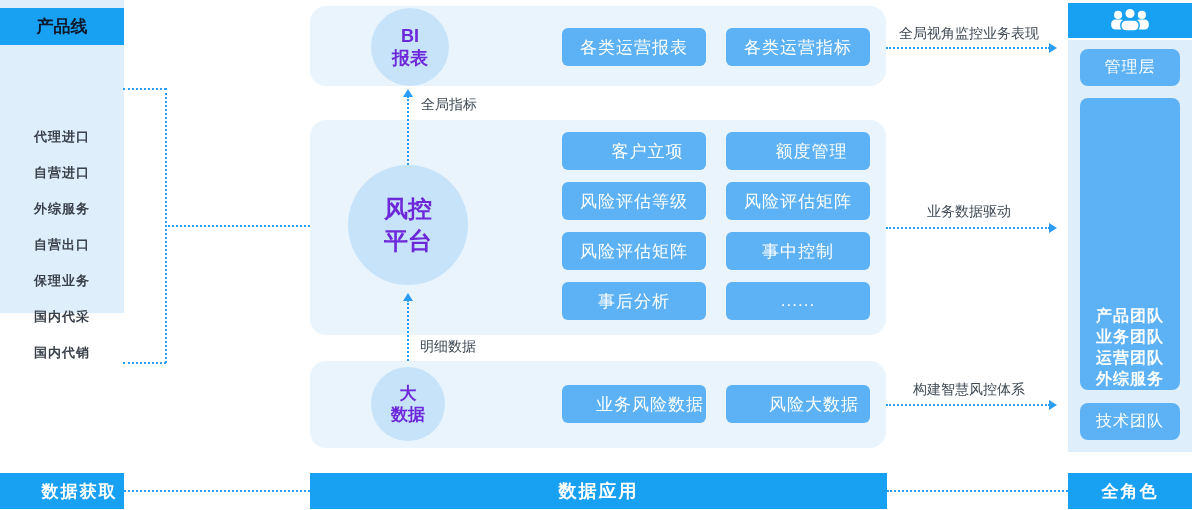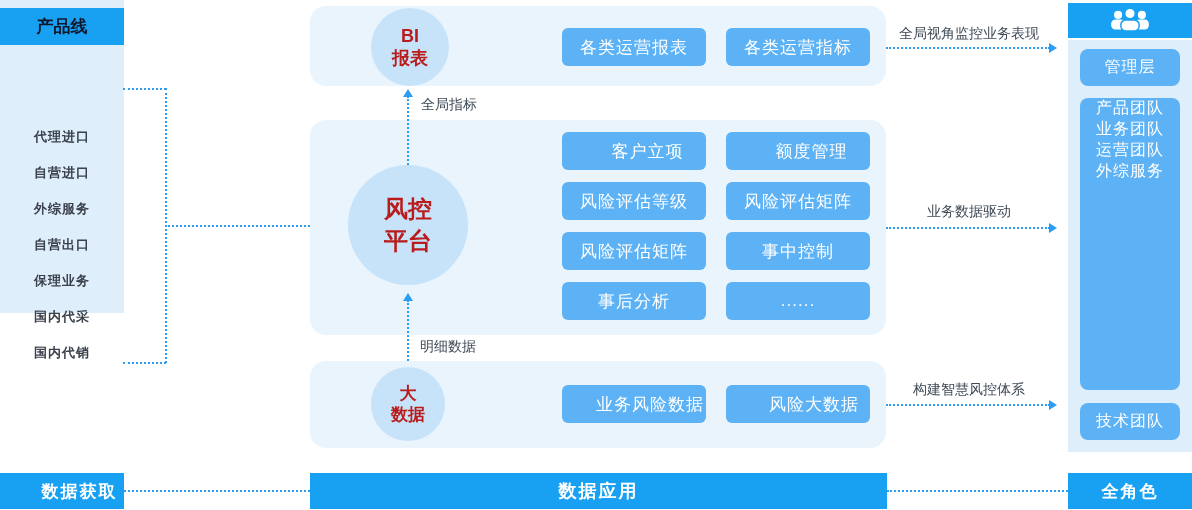--- a/index.html
+++ b/index.html
@@ -13,21 +13,21 @@
                  color:#0f172a; font-size:17px; font-weight:bold; display:flex; align-items:center; justify-content:center;margin-top:8px; }
   .left-item   { position:absolute; left:0; width:124px; height:22px; color:#3a414b; font-size:13px;
                  display:flex; align-items:center; justify-content:center; letter-spacing:1px;font-weight:bold; }
 
   
   .panel { position:absolute; left:310px; width:576px; background:#e9f4fd; border-radius:16px; }
   .panel-bi   { top:6px;   height:80px; }
   .panel-risk { top:120px; height:215px; }
   .panel-data { top:361px; height:87px; }
 
-  .circle { position:absolute; border-radius:50%; background:#c7e3fa; color:#b91c1c; font-weight:bold;
+  .circle { position:absolute; border-radius:50%; background:#c7e3fa; color:#6d28d9; font-weight:bold;
             display:flex; flex-direction:column; align-items:center; justify-content:center; text-align:center; }
   .circle-bi   { left:371px; top:8px;   width:78px;  height:78px;  font-size:18px; line-height:22px; }
   .circle-risk { left:348px; top:165px; width:120px; height:120px; font-size:24px; line-height:32px; }
   .circle-data { left:371px; top:367px; width:74px;  height:74px;  font-size:17px; line-height:21px; }
 
   .pill { position:absolute; width:144px; height:38px; background:#5db2f5; border-radius:6px;
           color:#fff; font-size:17px; display:flex; align-items:center; justify-content:center; letter-spacing:1px;margin-left:31px; }
   .col1 { left:531px; } .col2 { left:695px; }
   .rowT { top:28px; }  .row1 { top:132px;padding-left:27px; } .row2 { top:182px; } .row3 { top:232px; } .row4 { top:282px; }
   .rowB { top:385px;padding-left:32px; }
@@ -43,21 +43,21 @@
 
   
   .right-header { position:absolute; left:1068px; top:3px; width:124px; height:35px; background:#18a0f2;
                   display:flex; align-items:center; justify-content:center; }
   .right-panel  { position:absolute; left:1068px; top:40px; width:124px; height:412px; background:#dfeefb; }
   .r-btn  { position:absolute; left:1080px; width:100px; height:37px; background:#5db2f5; border-radius:8px;
             color:#fff; font-size:16px; display:flex; align-items:center; justify-content:center; letter-spacing:1px; }
   .r-mgmt { top:49px; }
   .r-tech { top:403px; }
   .r-big  { position:absolute; left:1080px; top:98px; width:100px; height:292px; background:#5db2f5; border-radius:8px;
-            display:flex; flex-direction:column; align-items:center; justify-content:flex-start; }
+            display:flex; flex-direction:column; align-items:center; justify-content:flex-end;font-weight:bold; }
   .r-team { color:#fff; font-size:16px; letter-spacing:1px; }
 
   
   .bar { position:absolute; top:473px; height:36px; background:#18a0f2; color:#fff; font-weight:bold;
          display:flex; align-items:center; justify-content:center; letter-spacing:2px; }
   .bar-left  { left:0;     width:124px; font-size:17px;padding-left:35px; }
   .bar-mid   { left:310px; width:577px; font-size:18px; }
   .bar-right { left:1068px;width:124px; font-size:17px; }
 </style>
 </head>

